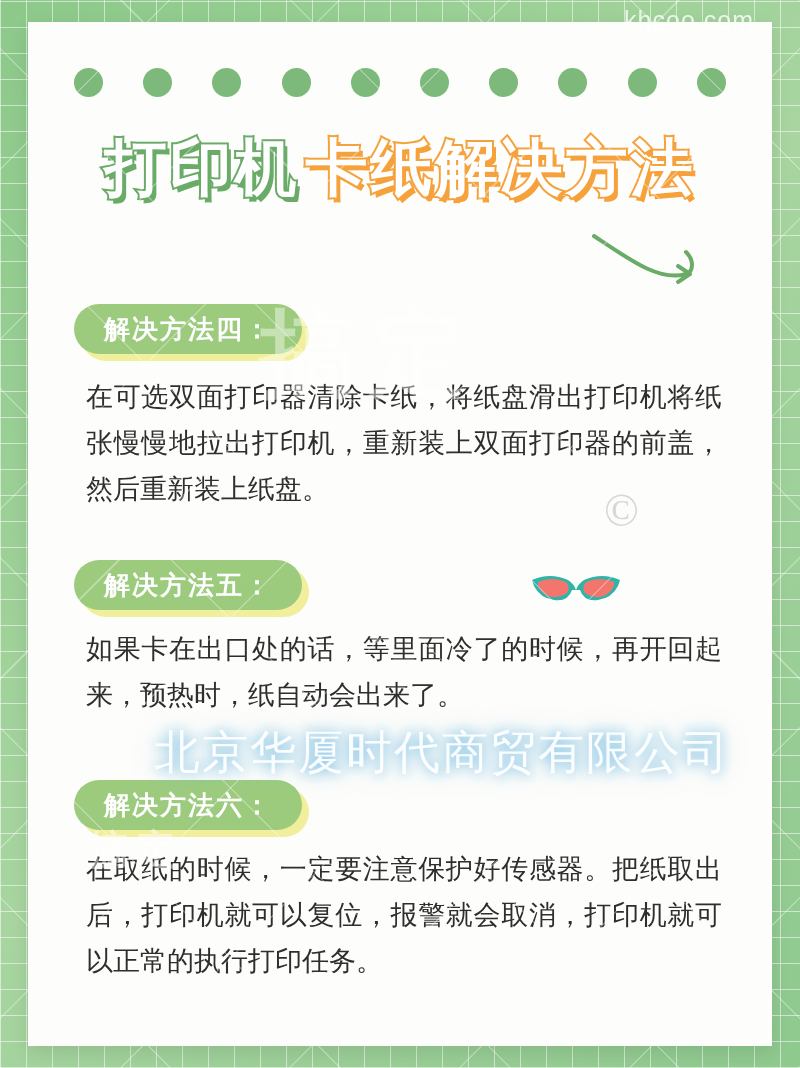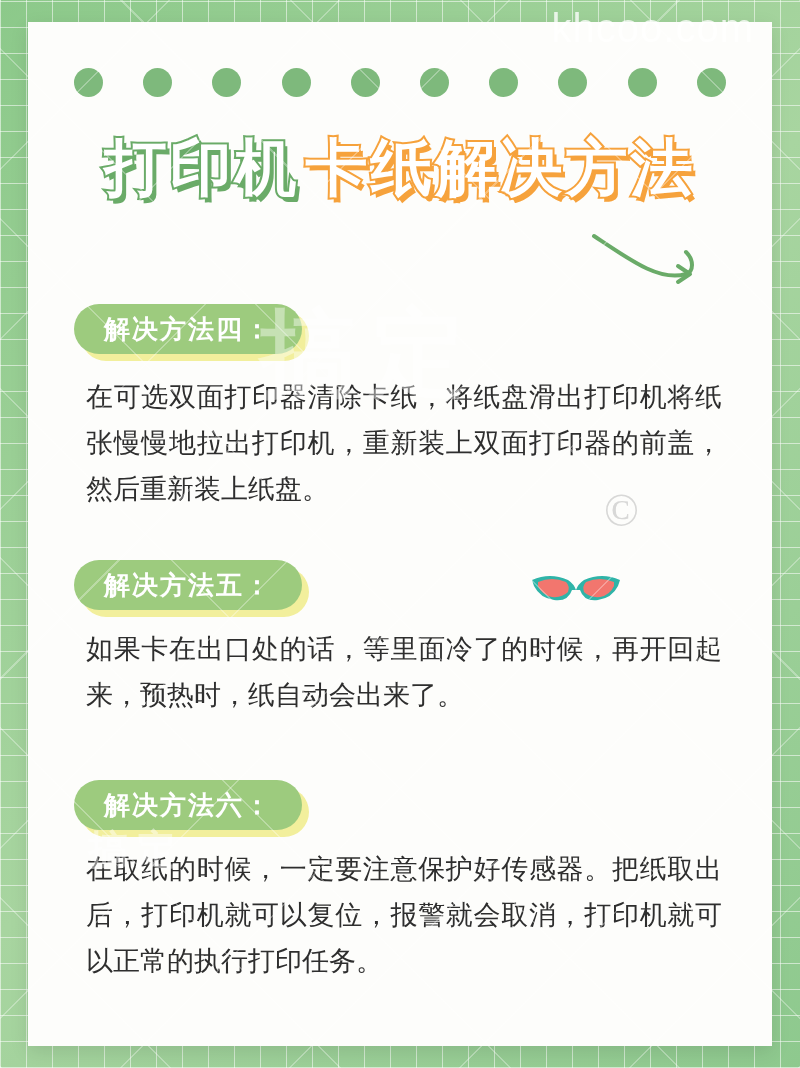--- a/index.html
+++ b/index.html
@@ -152,21 +152,21 @@
 
   
   .wm {
     position: absolute;
     pointer-events: none;
     user-select: none;
   }
   .wm-top {
     top: 6px;
     right: 46px;
-    font-size: 40px;
+    font-size: 25px;
     color: rgba(255,255,255,0.78);
     font-family: "Liberation Sans", sans-serif;
     letter-spacing: 1px;
     z-index: 9;
   }
   .wm-big {
     top: 268px;
     left: 232px;
     font-size: 96px;
     font-family: "DejaVu Sans", sans-serif;
@@ -247,18 +247,19 @@
       <path d="M4 10 Q 22 2 40 10 Q 46 14 48 20 Q 50 14 56 10 Q 74 2 92 10 L 90 16 Q 84 28 70 30 Q 56 32 52 20 L 48 20 L 44 20 Q 40 32 26 30 Q 12 28 6 16 Z" fill="#2fb4a8"></path>
       <path d="M10 12 Q 24 6 38 12 Q 42 16 40 22 Q 34 28 24 27 Q 14 25 10 16 Z" fill="#f2766e"></path>
       <path d="M58 12 Q 72 6 86 12 L 86 16 Q 82 25 72 27 Q 62 28 56 22 Q 54 16 58 12 Z" fill="#f2766e"></path>
     </svg>
 
     <div class="pill p3">解决方法六：</div>
     <div class="para t3">在取纸的时候，一定要注意保护好传感器。把纸取出后，打印机就可以复位，报警就会取消，打印机就可以正常的执行打印任务。</div>
 
     <div class="wm wm-big">搞定</div>
     <div class="wm wm-c">©</div>
+    <div class="wm wm-company">北京华厦时代商贸有限公司</div>
     <div class="wm wm-small">搞定</div>
   </div>
 
   <div class="poster-hatch"></div>
   <div class="wm wm-top">khcoo.com</div>
 </div>
 
 </body></html>

